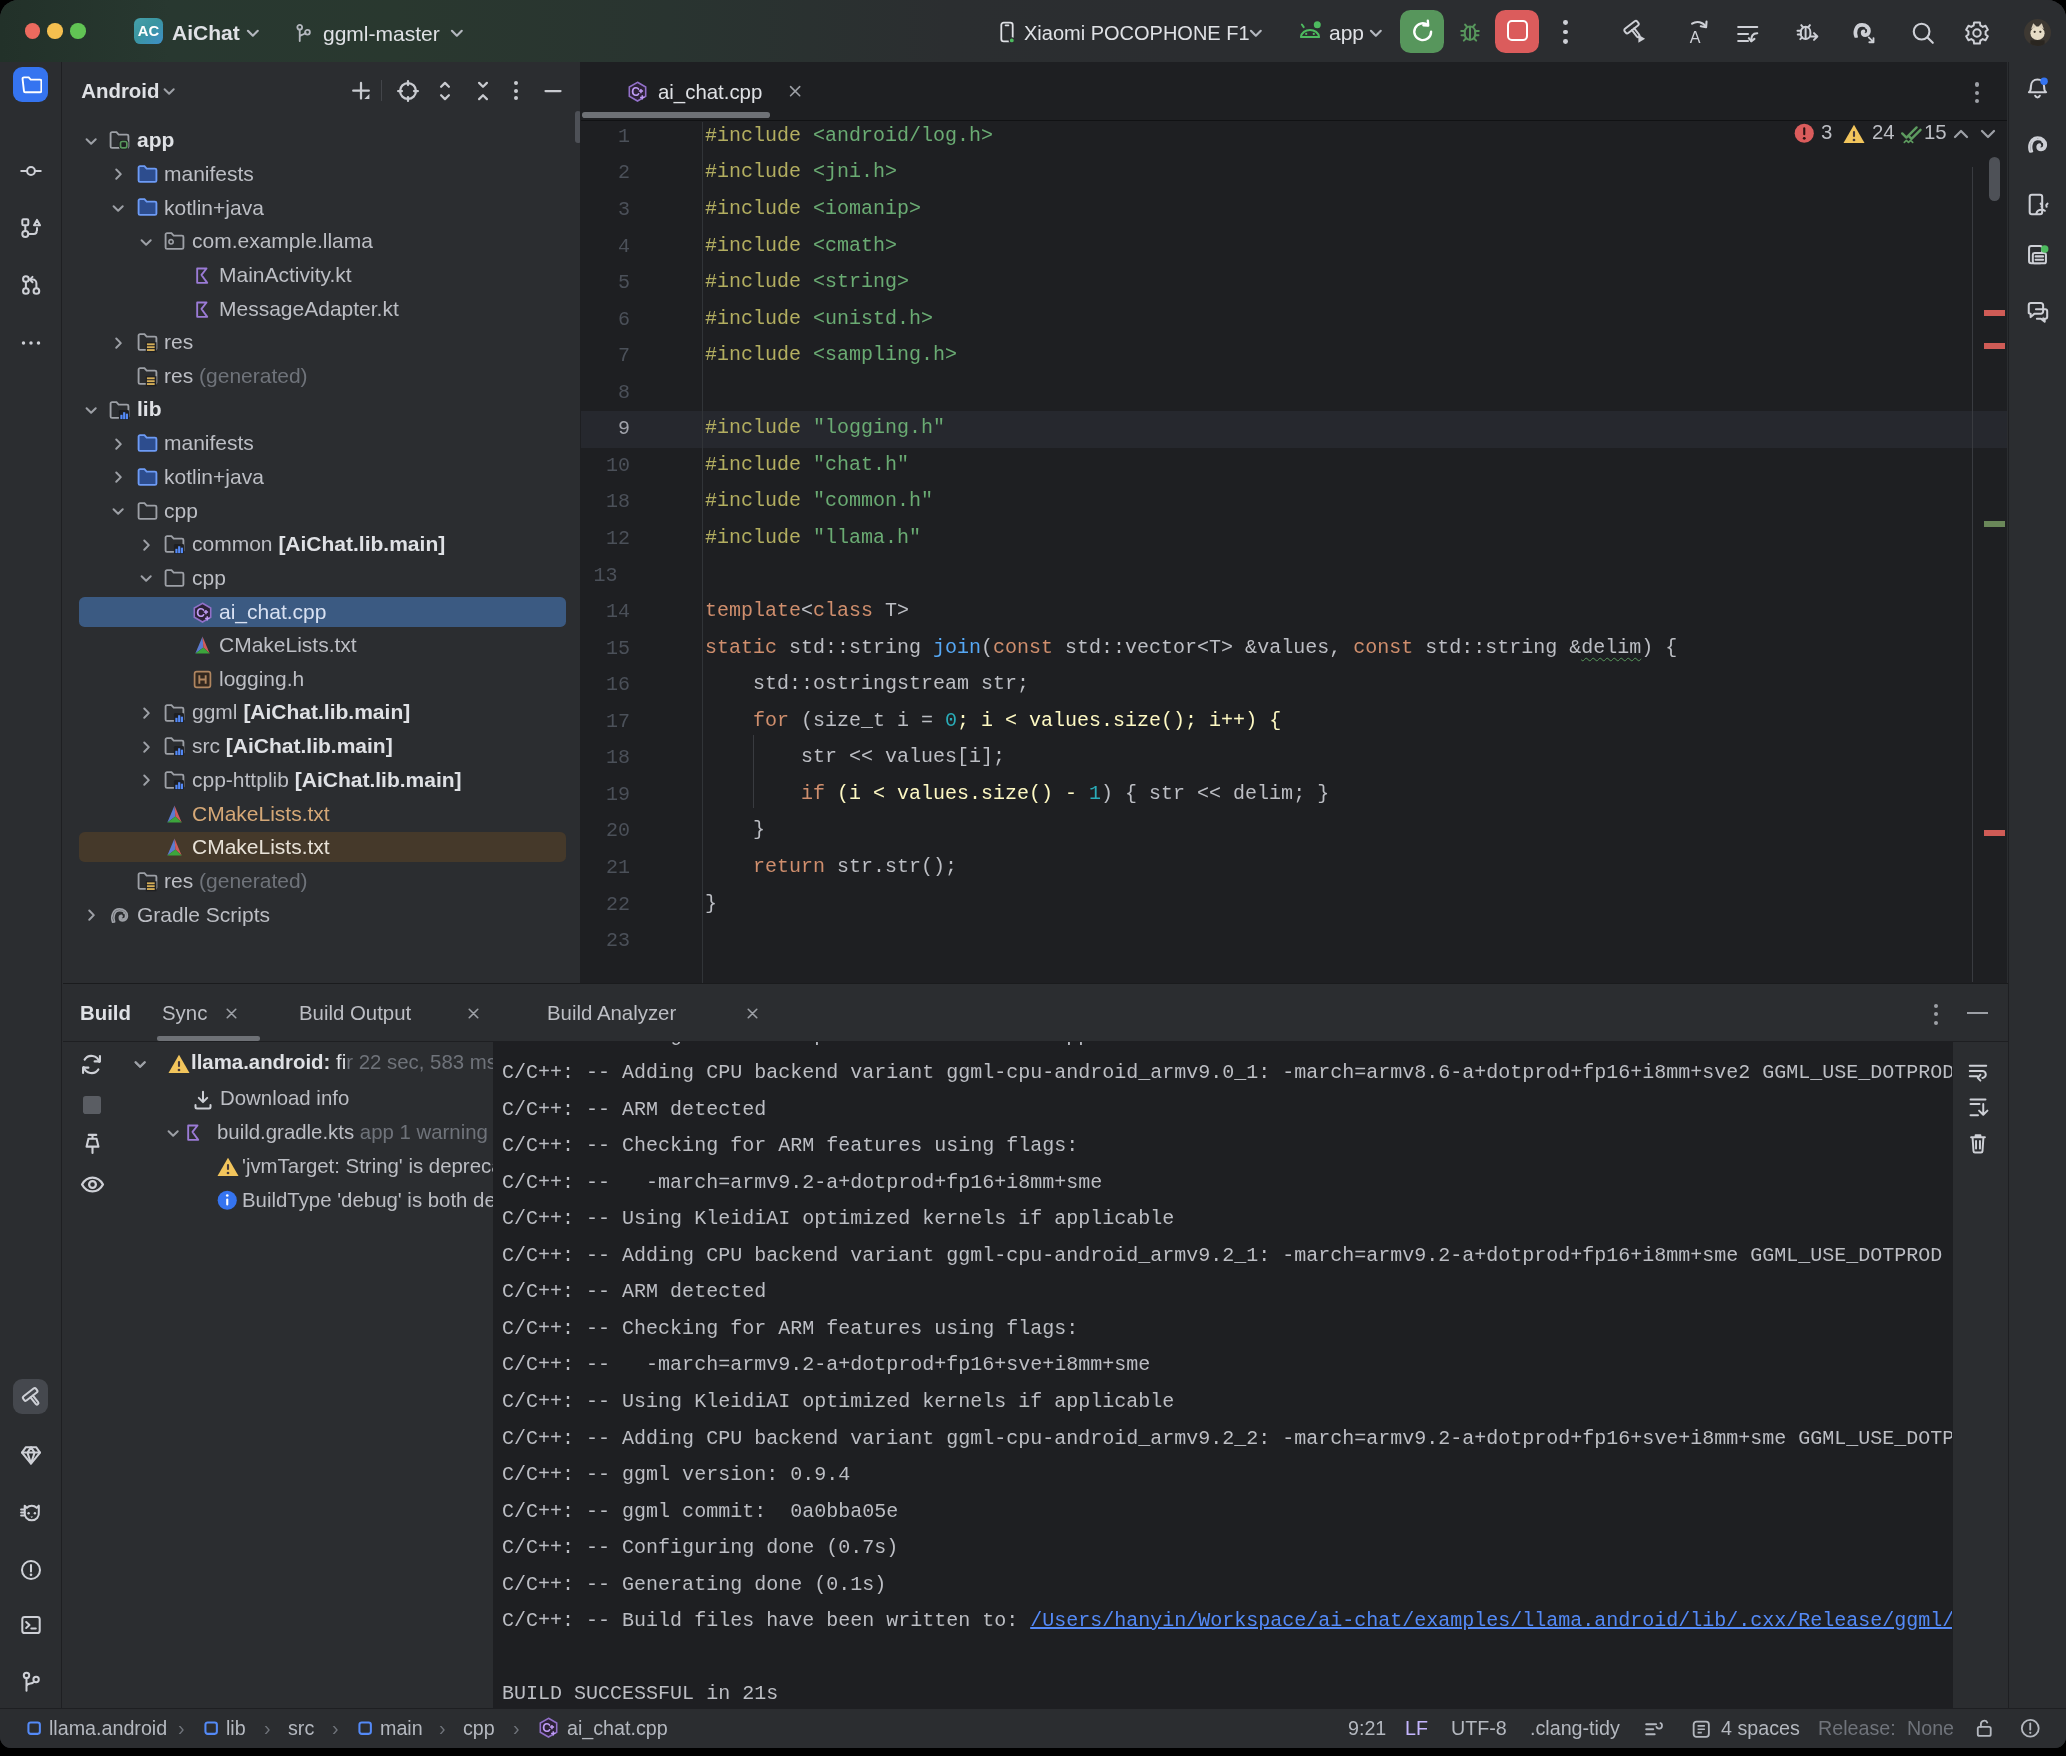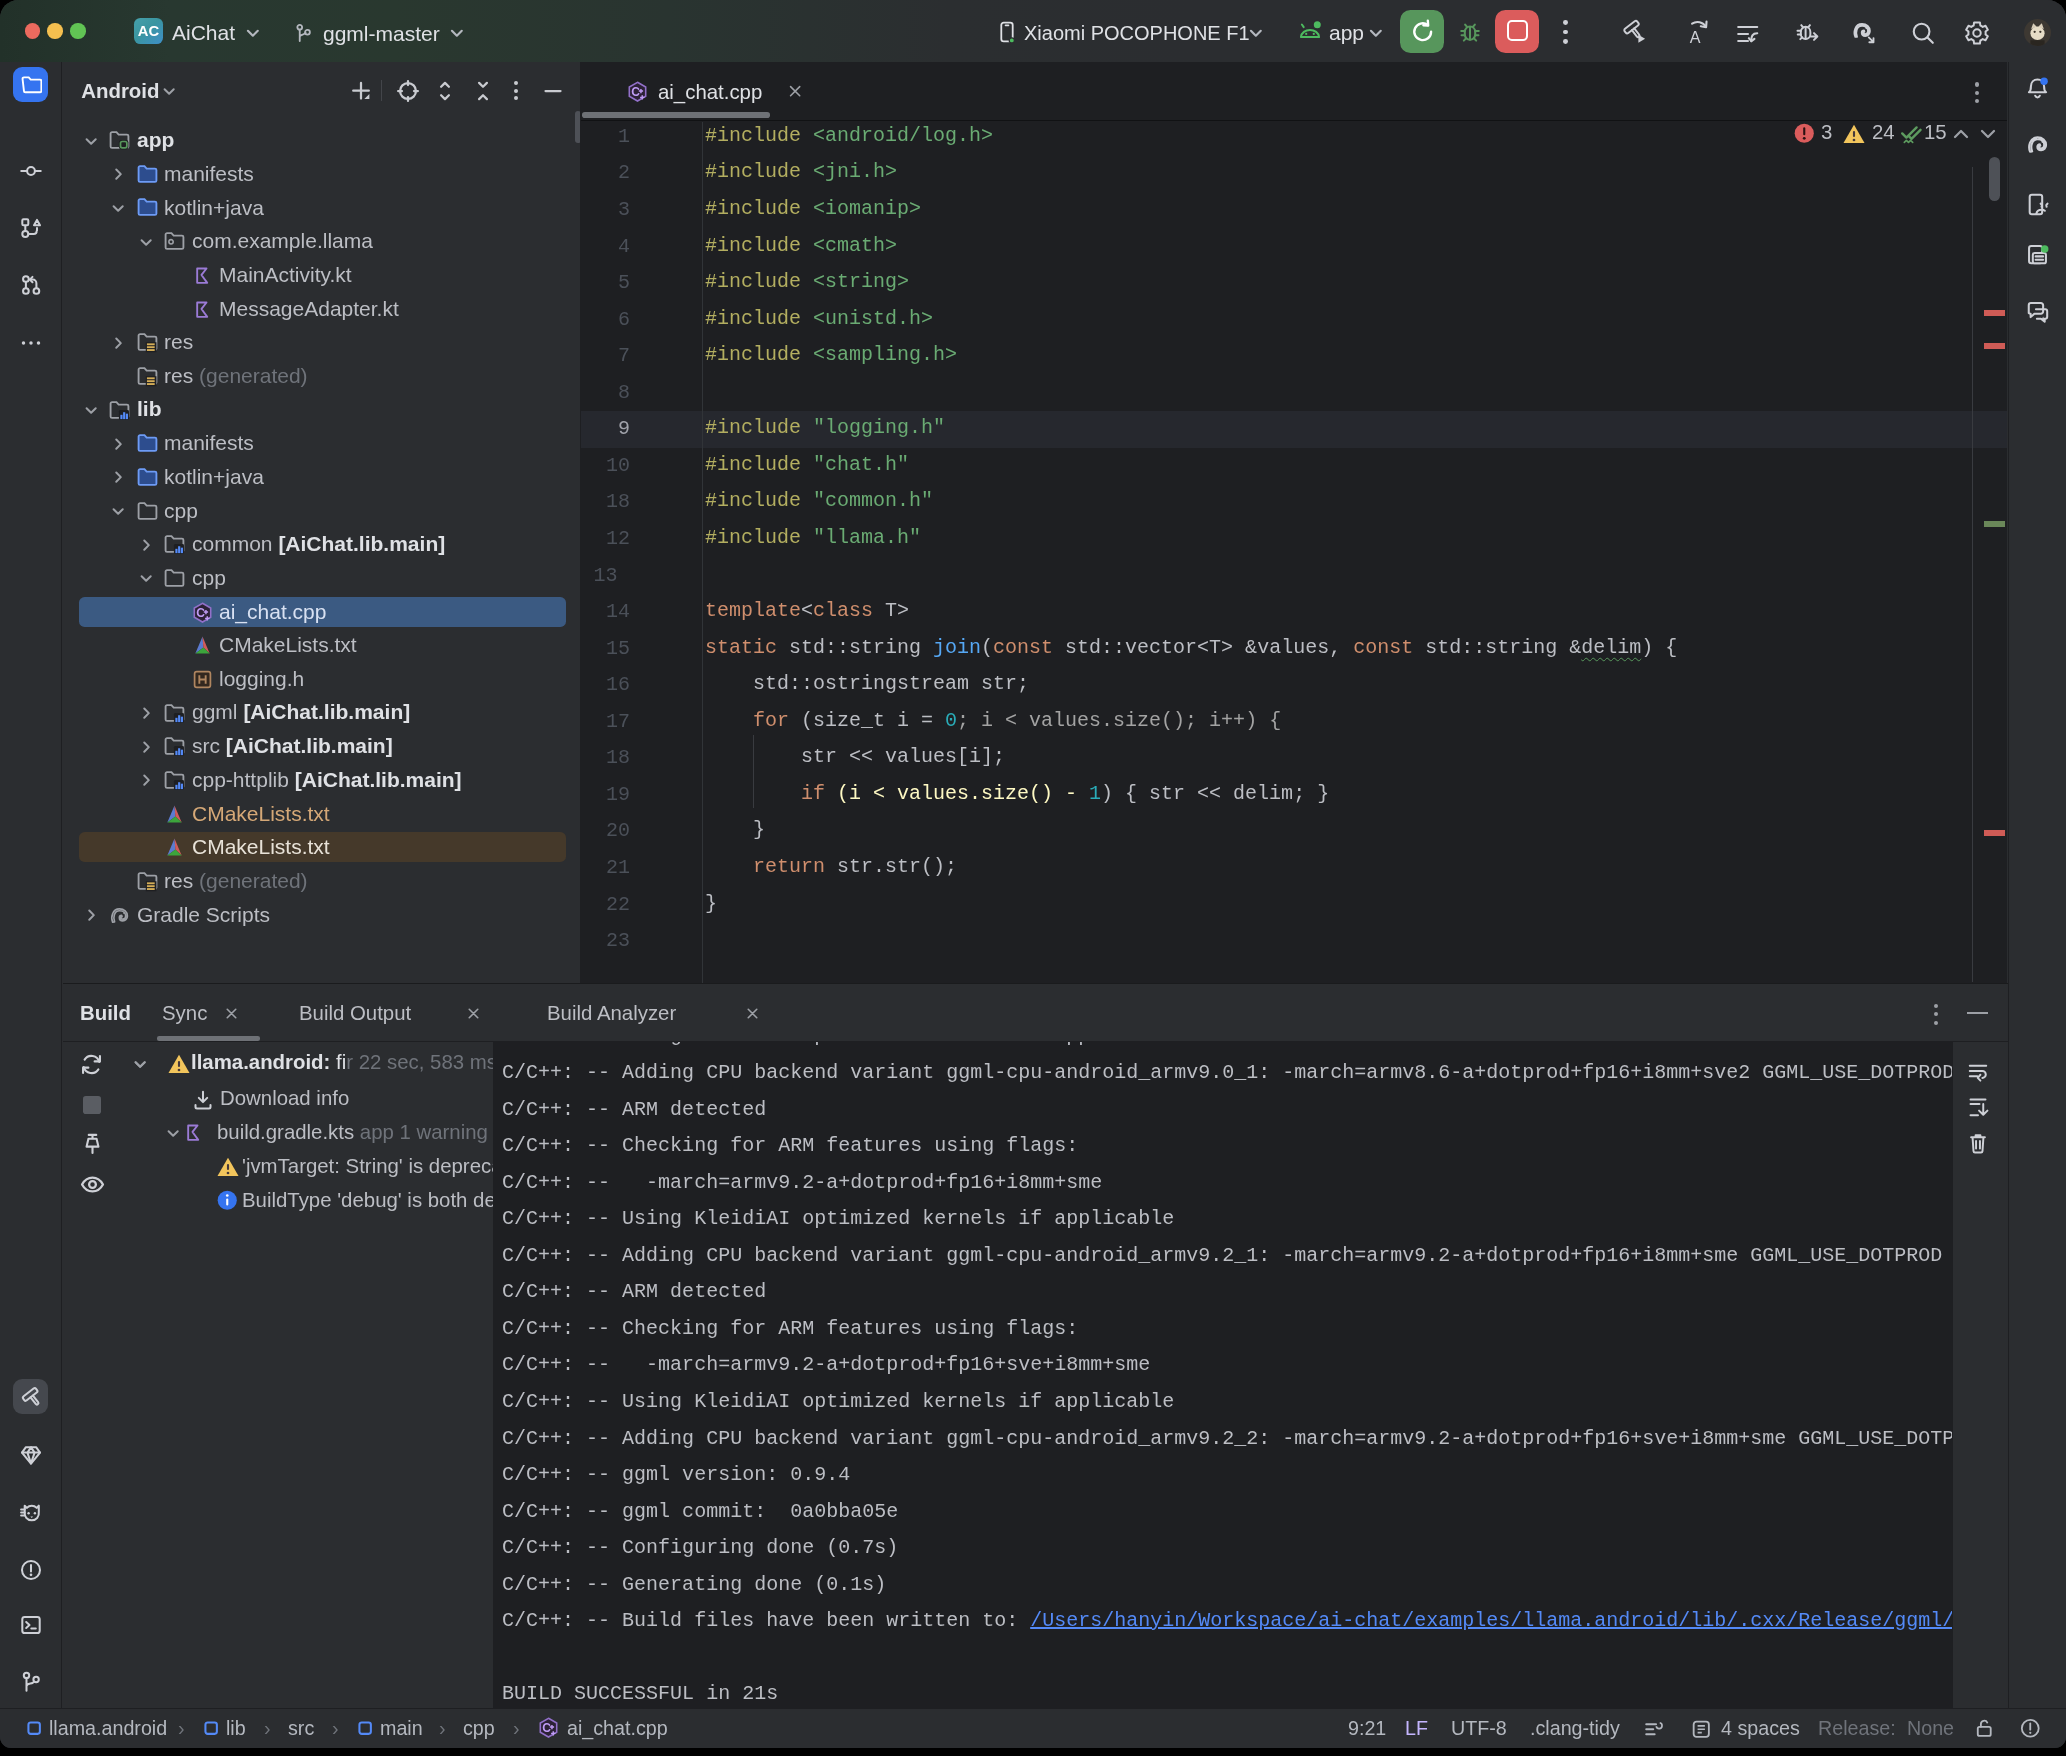--- a/index.html
+++ b/index.html
@@ -9,21 +9,21 @@
 .mono{font-family:"Liberation Mono",monospace}
 .t{white-space:pre}
 
 </style></head><body>
 <div id="win">
 <div class="abs" style="left:0;top:0;width:2066px;height:62px;background:linear-gradient(90deg,#223129 0px,#283830 169px,#29382f 394px,#293430 668px,#2b2e30 949px,#2b2d30 1195px)"></div>
 <div class="abs" style="left:24.6px;top:23px;width:15.5px;height:15.5px;border-radius:50%;background:#ec6a5e"></div>
 <div class="abs" style="left:47px;top:23px;width:15.5px;height:15.5px;border-radius:50%;background:#f5bf4f"></div>
 <div class="abs" style="left:70px;top:23px;width:15.5px;height:15.5px;border-radius:50%;background:#61c454"></div>
 <div class="abs" style="left:134px;top:18.3px;width:29px;height:26px;border-radius:6.3px;background:linear-gradient(140deg,#46a0ab,#3a95a0 45%,#3e8fc9);color:#fff;font-weight:bold;font-size:14.8px;text-align:center;line-height:26px">AC</div>
-<div class="abs" style="left:172px;top:21px;font-size:21px;font-weight:400;color:#dfe1e5">AiChat</div>
+<div class="abs" style="left:172px;top:21px;font-size:21px;font-weight:700;color:#dfe1e5">AiChat</div>
 <svg style="position:absolute;left:243px;top:23px" width="19.7" height="19.7" viewBox="0 0 24 24" fill="none">
       <path d="M6 9.5 L12 15.5 L18 9.5" stroke="#b4b8bf" stroke-width="2.6" stroke-linecap="round" stroke-linejoin="round"></path>
     </svg>
 <svg class="abs" style="left:292px;top:22px" width="22.5" height="22.5" viewBox="0 0 16 16" fill="none">
 <circle cx="5.5" cy="3.8" r="1.7" stroke="#b4b8bf" stroke-width="1.3"></circle>
 <circle cx="11" cy="7.3" r="1.7" stroke="#b4b8bf" stroke-width="1.3"></circle>
 <path d="M5.5 5.5 V13.5 M5.5 10.5 C5.5 8.5 9.3 9.3 9.6 7.6" stroke="#b4b8bf" stroke-width="1.3" stroke-linecap="round"></path>
     </svg>
 <div class="abs" style="left:323px;top:22px;font-size:21px;color:#dfe1e5">ggml-master</div>
 <svg style="position:absolute;left:447px;top:23px" width="19.7" height="19.7" viewBox="0 0 24 24" fill="none">
@@ -431,21 +431,21 @@
 <div class="abs mono t" style="left:124px;top:208px;font-size:20px"><span style="color:#b3ae60">#include </span><span style="color:#6aab73">&lt;string&gt;</span></div>
 <div class="abs mono t" style="left:124px;top:245px;font-size:20px"><span style="color:#b3ae60">#include </span><span style="color:#6aab73">&lt;unistd.h&gt;</span></div>
 <div class="abs mono t" style="left:124px;top:281px;font-size:20px"><span style="color:#b3ae60">#include </span><span style="color:#6aab73">&lt;sampling.h&gt;</span></div>
 <div class="abs mono t" style="left:124px;top:354px;font-size:20px"><span style="color:#b3ae60">#include </span><span style="color:#6aab73">"logging.h"</span></div>
 <div class="abs mono t" style="left:124px;top:391px;font-size:20px"><span style="color:#b3ae60">#include </span><span style="color:#6aab73">"chat.h"</span></div>
 <div class="abs mono t" style="left:124px;top:427px;font-size:20px"><span style="color:#b3ae60">#include </span><span style="color:#6aab73">"common.h"</span></div>
 <div class="abs mono t" style="left:124px;top:464px;font-size:20px"><span style="color:#b3ae60">#include </span><span style="color:#6aab73">"llama.h"</span></div>
 <div class="abs mono t" style="left:124px;top:537px;font-size:20px"><span style="color:#cf8e6d">template</span><span style="color:#bcbec4">&lt;</span><span style="color:#cf8e6d">class</span><span style="color:#bcbec4"> T&gt;</span></div>
 <div class="abs mono t" style="left:124px;top:574px;font-size:20px"><span style="color:#cf8e6d">static </span><span style="color:#bcbec4">std::string </span><span style="color:#56a8f5">join</span><span style="color:#bcbec4">(</span><span style="color:#cf8e6d">const </span><span style="color:#bcbec4">std::vector&lt;T&gt; &amp;values, </span><span style="color:#cf8e6d">const </span><span style="color:#bcbec4">std::string &amp;</span><span style="color:#bcbec4;text-decoration:underline wavy #57965c 1.1px;text-underline-offset:4.2px">delim</span><span style="color:#bcbec4">) {</span></div>
 <div class="abs mono t" style="left:124px;top:610px;font-size:20px"><span style="color:#bcbec4">    std::ostringstream str;</span></div>
-<div class="abs mono t" style="left:124px;top:647px;font-size:20px"><span style="color:#bcbec4">    </span><span style="color:#cf8e6d">for</span><span style="color:#bcbec4"> (size_t i = </span><span style="color:#2aacb8">0</span><span style="color:#a3a3a3">; i &lt; values.size(); i++) {</span></div>
+<div class="abs mono t" style="left:124px;top:647px;font-size:20px"><span style="color:#bcbec4">    </span><span style="color:#cf8e6d">for</span><span style="color:#bcbec4"> (size_t i = </span><span style="color:#2aacb8">0</span><span style="color:#fef9c3">; i &lt; values.size(); i++) {</span></div>
 <div class="abs mono t" style="left:124px;top:683px;font-size:20px"><span style="color:#bcbec4">        str &lt;&lt; values[i];</span></div>
 <div class="abs mono t" style="left:124px;top:720px;font-size:20px"><span style="color:#bcbec4">        </span><span style="color:#cf8e6d">if</span><span style="color:#fef9c3"> (i &lt; values.size() - </span><span style="color:#2aacb8">1</span><span style="color:#bcbec4">) { str &lt;&lt; delim; }</span></div>
 <div class="abs mono t" style="left:124px;top:756px;font-size:20px"><span style="color:#bcbec4">    }</span></div>
 <div class="abs mono t" style="left:124px;top:793px;font-size:20px"><span style="color:#bcbec4">    </span><span style="color:#cf8e6d">return</span><span style="color:#bcbec4"> str.str();</span></div>
 <div class="abs mono t" style="left:124px;top:830px;font-size:20px"><span style="color:#bcbec4">}</span></div>
 <div class="abs" style="left:172px;top:673px;width:0.7px;height:73px;background:#393b40"></div>
 <svg style="position:absolute;left:1212px;top:60px" width="22.5" height="22.5" viewBox="0 0 16 16">
         <circle cx="8" cy="8" r="6.8" fill="#db5c5c"></circle>
         <rect x="7.25" y="3.8" width="1.5" height="5.6" rx="0.75" fill="#2b1112"></rect>
         <circle cx="8" cy="11.6" r="1" fill="#2b1112"></circle>

